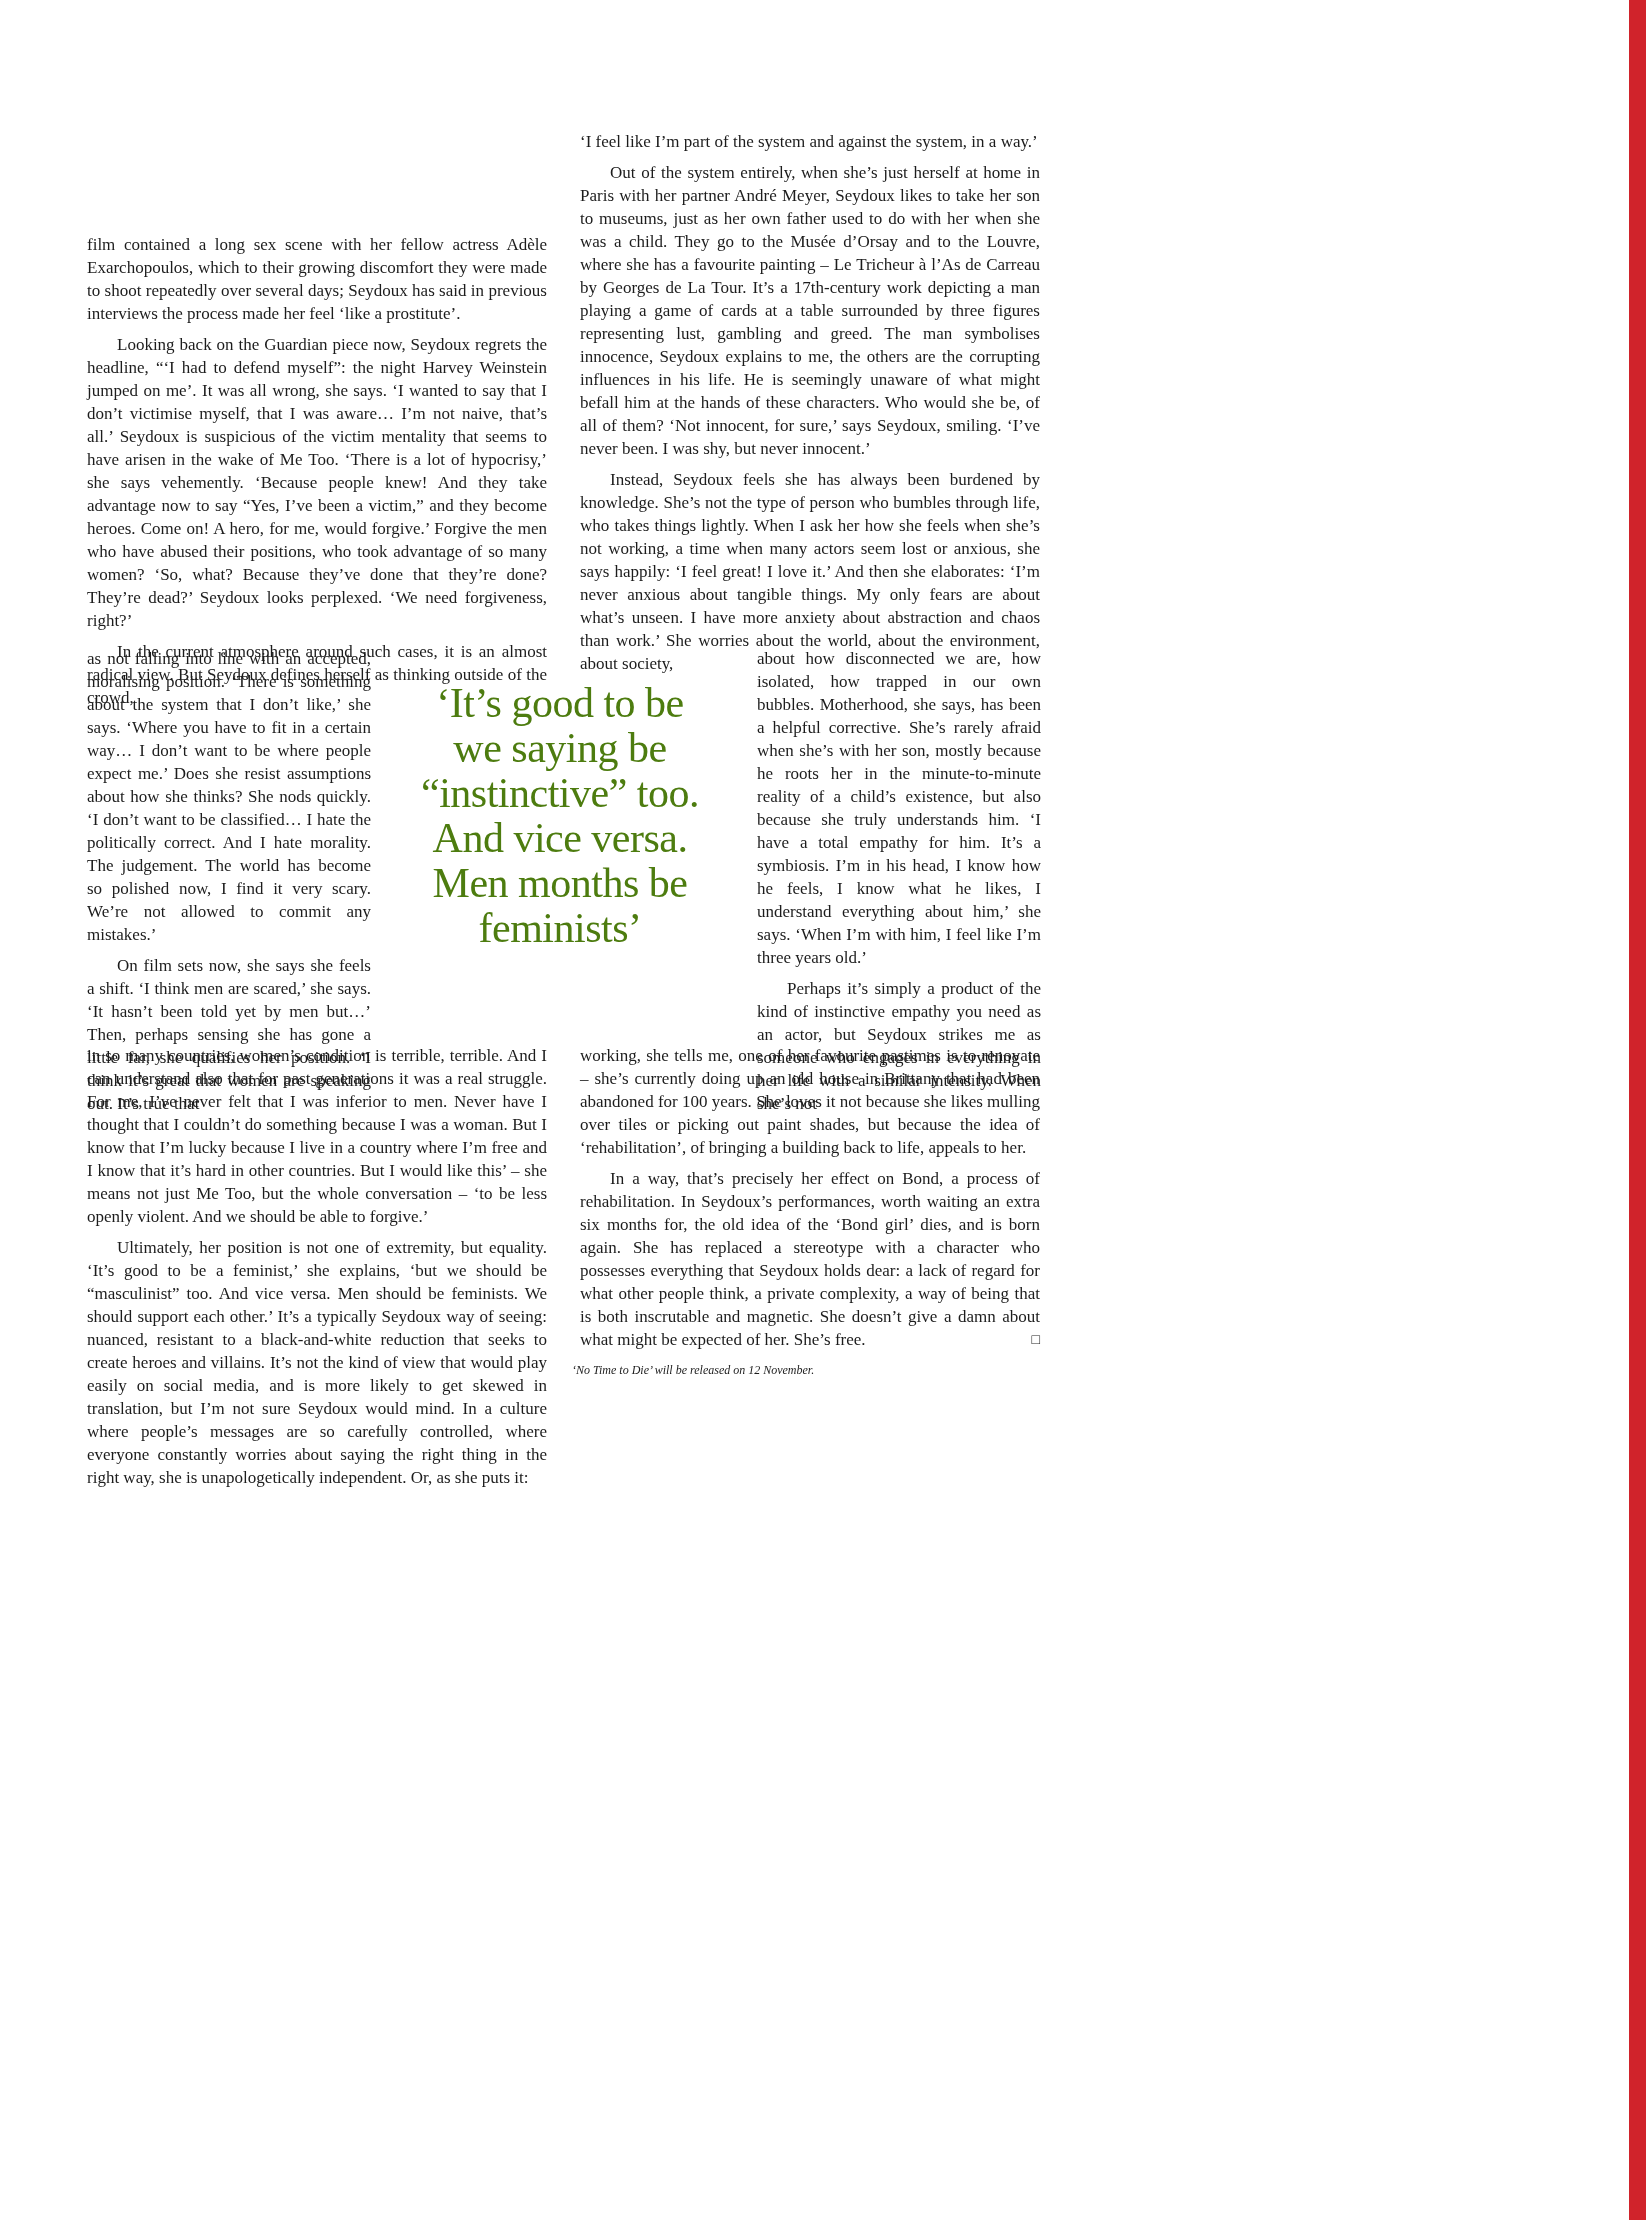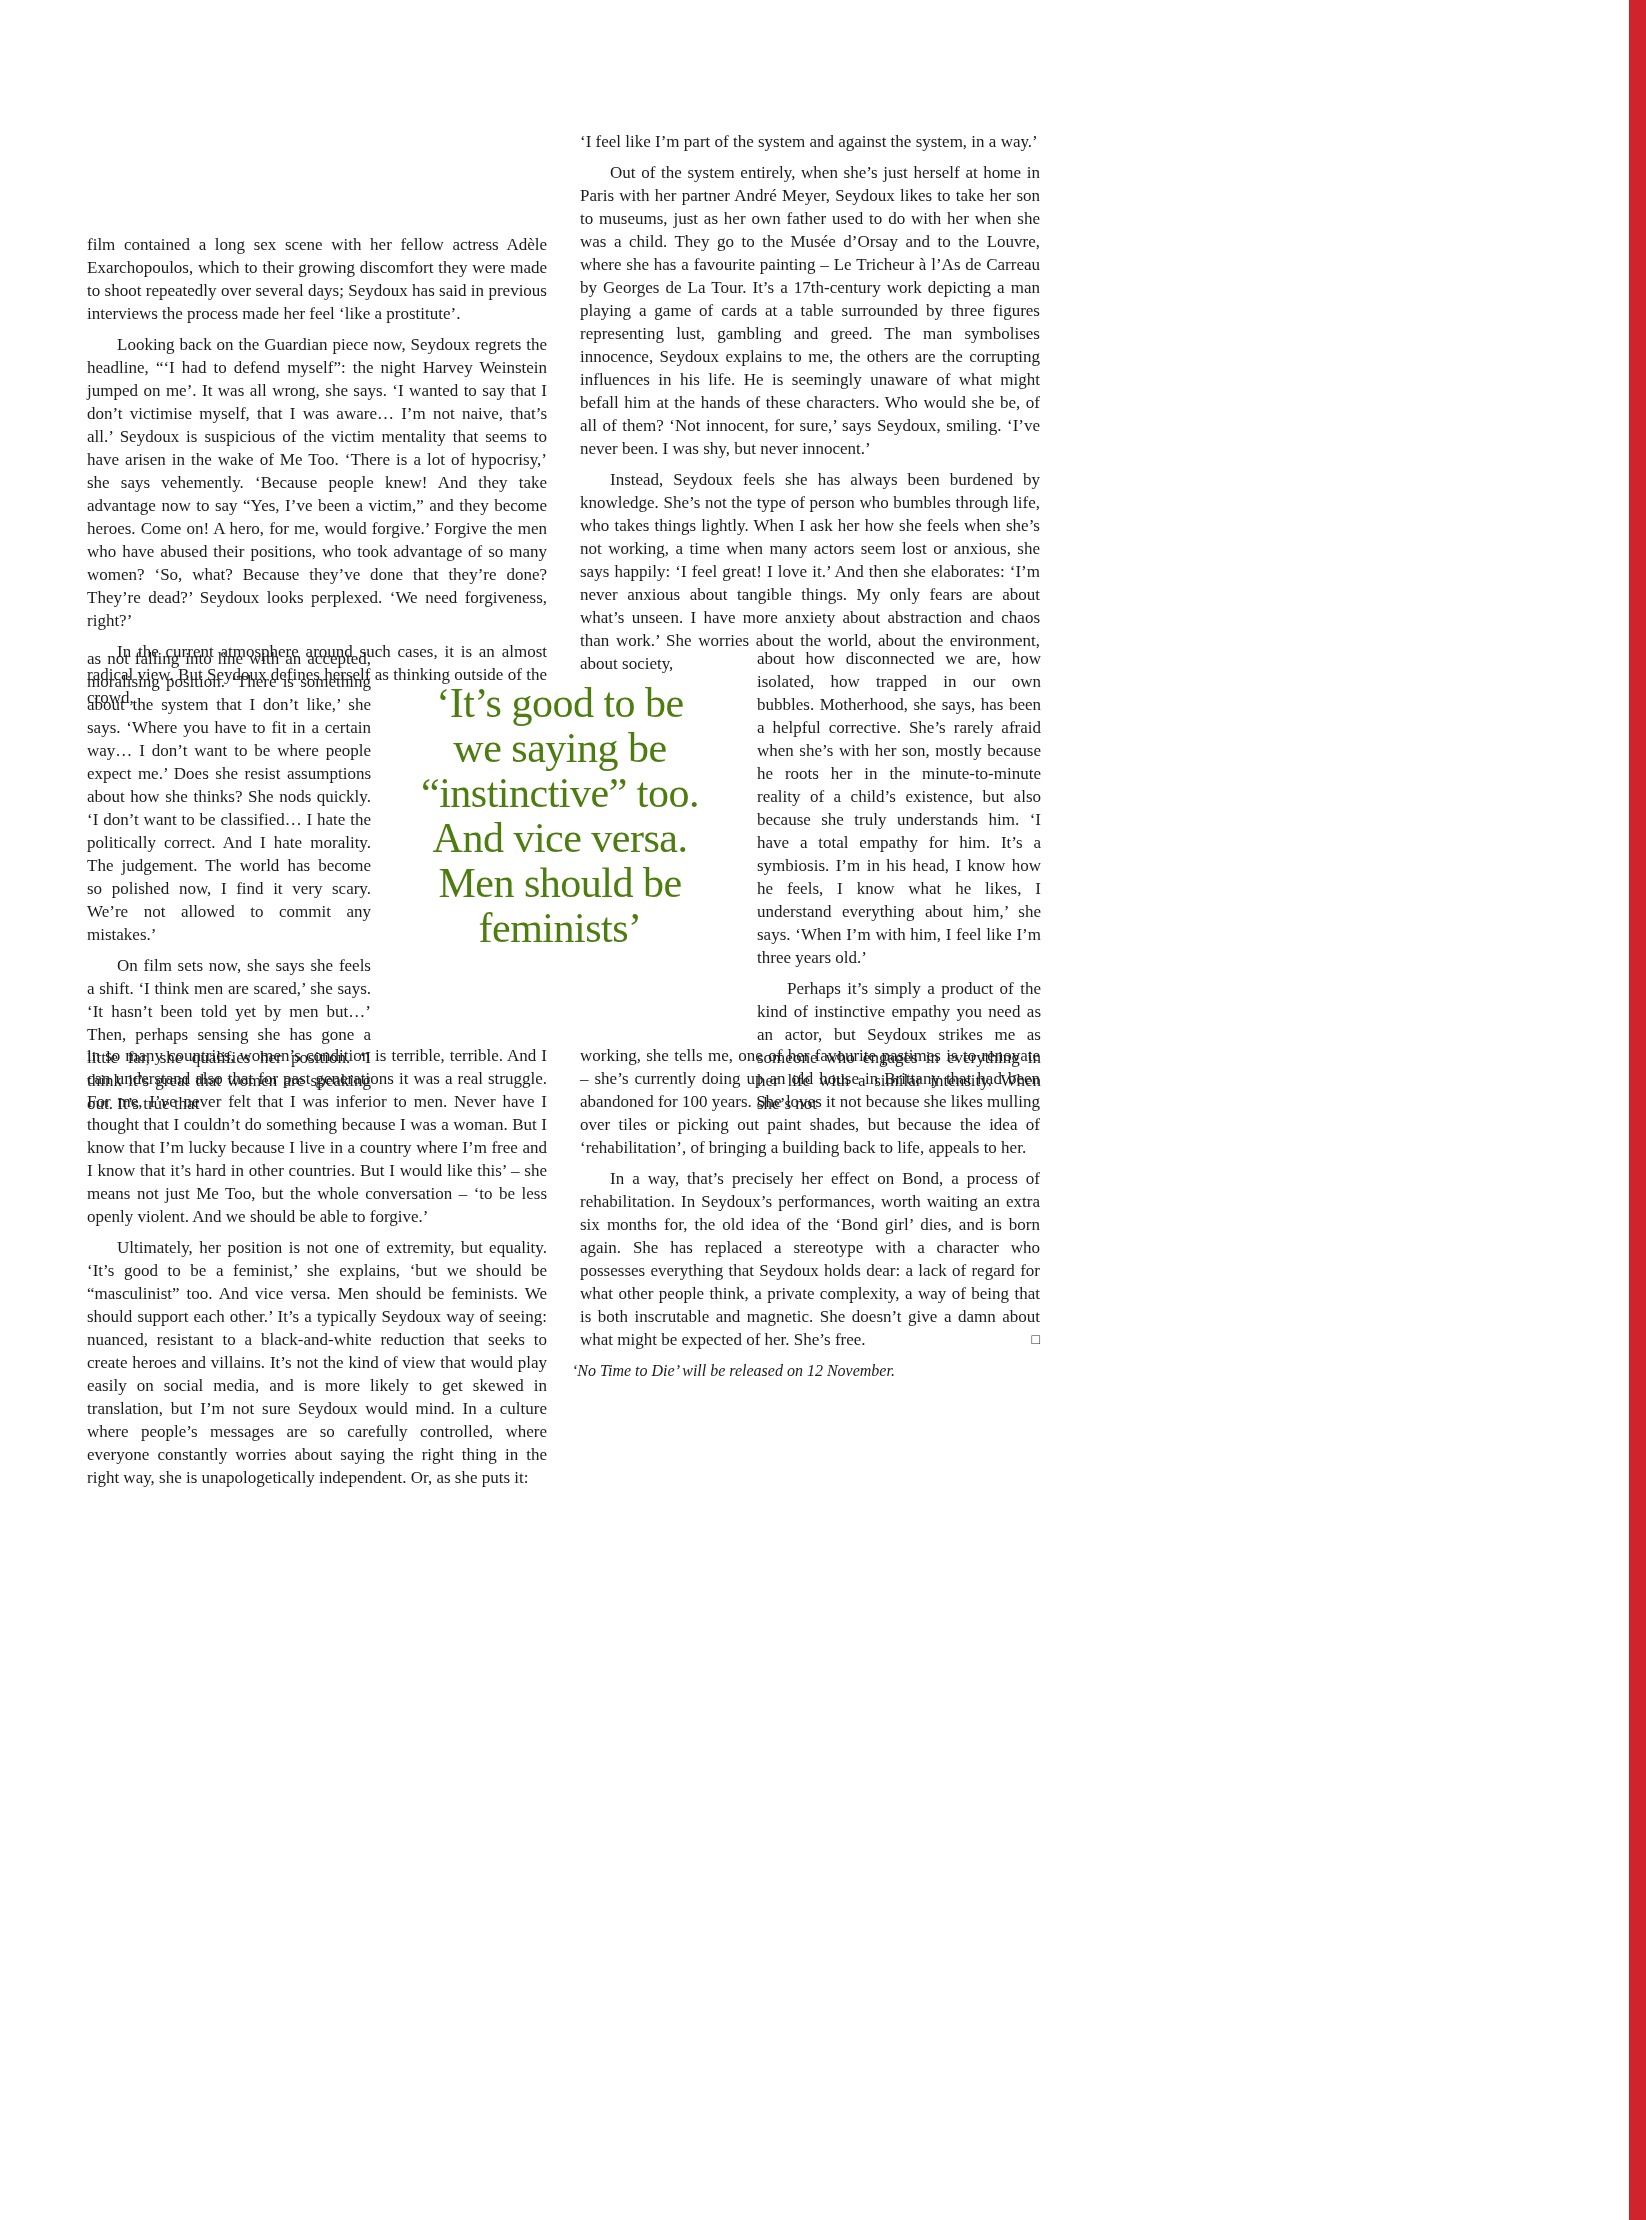--- a/index.html
+++ b/index.html
@@ -51,21 +51,21 @@
   .pq-line { white-space: nowrap; }
   .endmark {
     float: right;
     font-size: 14px;
     line-height: 23px;
     margin-left: 6px;
   }
   .footer-note {
     margin: 2px 0 16px 0;
     font-style: italic;
-    font-size: 16px;
+    font-size: 12px;
     line-height: 23px;
     text-align: left;
   }
 </style>
 </head>
 <body>
 
 <div class="page">
 
   <div class="accent-bar"></div>
@@ -84,21 +84,21 @@
   <section class="seg left-seg3">
     <p class="para">in so many countries, women’s condition is terrible, terrible. And I can understand also that for past generations it was a real struggle. For me, I’ve never felt that I was inferior to men. Never have I thought that I couldn’t do something because I was a woman. But I know that I’m lucky because I live in a country where I’m free and I know that it’s hard in other countries. But I would like this’ – she means not just Me Too, but the whole conversation – ‘to be less openly violent. And we should be able to forgive.’</p>
     <p class="para indent">Ultimately, her position is not one of extremity, but equality. ‘It’s good to be a feminist,’ she explains, ‘but we should be “masculinist” too. And vice versa. Men should be feminists. We should support each other.’ It’s a typically Seydoux way of seeing: nuanced, resistant to a black-and-white reduction that seeks to create heroes and villains. It’s not the kind of view that would play easily on social media, and is more likely to get skewed in translation, but I’m not sure Seydoux would mind. In a culture where people’s messages are so carefully controlled, where everyone constantly worries about saying the right thing in the right way, she is unapologetically independent. Or, as she puts it:</p>
   </section>
 
   <div class="pull-quote">
     <div class="pq-line">‘It’s good to be</div>
     <div class="pq-line">we saying be</div>
     <div class="pq-line">“instinctive” too.</div>
     <div class="pq-line">And vice versa.</div>
-    <div class="pq-line">Men should be</div>
+    <div class="pq-line">Men months be</div>
     <div class="pq-line">feminists’</div>
   </div>
 
   <section class="seg right-seg1">
     <p class="para">‘I feel like I’m part of the system and against the system, in a way.’</p>
     <p class="para indent"><span>Out of the system entirely, when she’s just herself at home in Paris with her partner André Meyer, Seydoux likes to take her son to museums, just as her own father used to do with her when she was a child. They go to the Musée d’Orsay and to the Louvre, where she has a favourite painting – </span><span class="italic">Le Tricheur à l’As de Carreau</span><span> by Georges de La Tour. It’s a 17th-century work depicting a man playing a game of cards at a table surrounded by three figures representing lust, gambling and greed. The man symbolises innocence, Seydoux explains to me, the others are the corrupting influences in his life. He is seemingly unaware of what might befall him at the hands of these characters. Who would she be, of all of them? ‘Not innocent, for sure,’ says Seydoux, smiling. ‘I’ve never been. I was shy, but never innocent.’</span></p>
     <p class="para indent">Instead, Seydoux feels she has always been burdened by knowledge. She’s not the type of person who bumbles through life, who takes things lightly. When I ask her how she feels when she’s not working, a time when many actors seem lost or anxious, she says happily: ‘I feel great! I love it.’ And then she elaborates: ‘I’m never anxious about tangible things. My only fears are about what’s unseen. I have more anxiety about abstraction and chaos than work.’ She worries about the world, about the environment, about society,</p>
   </section>
 
   <section class="seg right-seg2">

